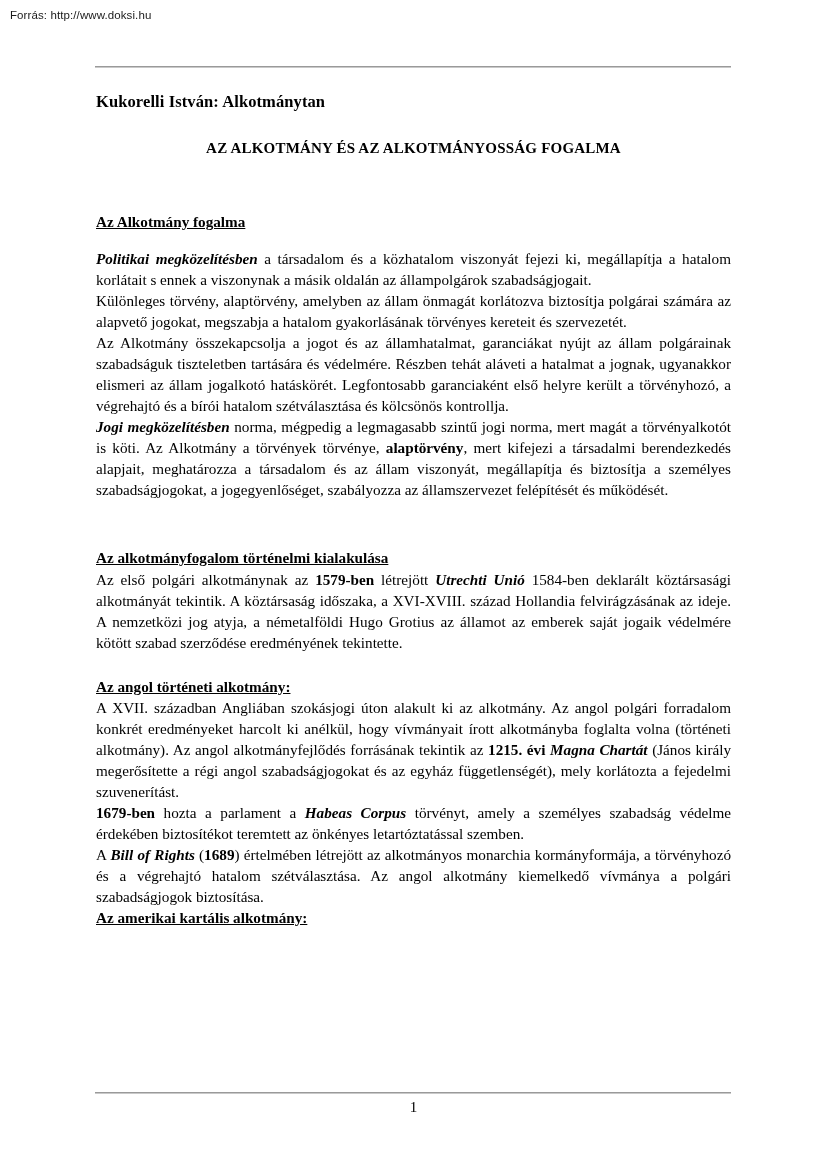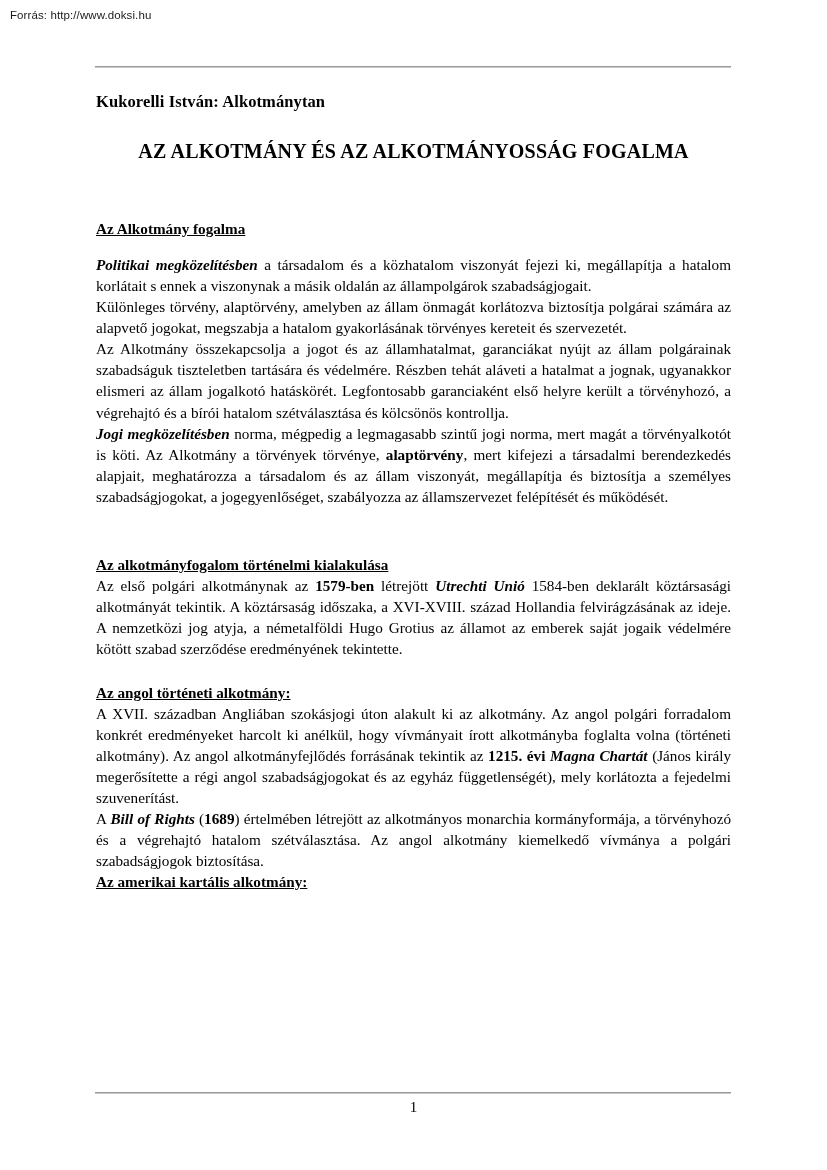--- a/index.html
+++ b/index.html
@@ -56,21 +56,21 @@
   
   .doc-title {
     font-size: 16.5px;
     font-weight: bold;
     margin: 0;
     padding: 0;
     line-height: 1.25;
     letter-spacing: 0.1px;
   }
   .doc-subtitle {
-    font-size: 20px;
+    font-size: 15px;
     font-weight: bold;
     text-align: center;
     margin: 0;
     padding: 0;
     line-height: 1.25;
     letter-spacing: 0.2px;
   }
 
   .gap-after-title   { height: 26px; }
   .gap-after-sub     { height: 54px; }
@@ -155,20 +155,21 @@
 
     <div class="section-head head-gap-big">Az alkotmányfogalom történelmi kialakulása</div>
 
 
     <p class="para para-tight"><span>Az első polgári alkotmánynak az </span><b>1579-ben</b><span> létrejött </span><span class="bi">Utrechti Unió</span><span> 1584-ben deklarált köztársasági alkotmányát tekintik. A köztársaság időszaka, a XVI-XVIII. század Hollandia felvirágzásának az ideje. A nemzetközi jog atyja, a németalföldi Hugo Grotius az államot az emberek saját jogaik védelmére kötött szabad szerződése eredményének tekintette.</span></p>
 
     <div class="section-head head-gap-mid">Az angol történeti alkotmány:</div>
 
     <p class="para para-tight"><span>A XVII. században Angliában szokásjogi úton alakult ki az alkotmány. Az angol polgári forradalom konkrét eredményeket harcolt ki anélkül, hogy vívmányait írott alkotmányba foglalta volna (történeti alkotmány).  Az angol alkotmányfejlődés forrásának tekintik az </span><b>1215. évi</b><span> </span><span class="bi">Magna Chartát</span><span> (János király megerősítette a régi angol szabadságjogokat és az egyház függetlenségét), mely korlátozta a fejedelmi szuvenerítást.</span></p>
 
+    <p class="para para-tight"><b>1679-ben</b><span> hozta a parlament a </span><span class="bi">Habeas Corpus</span><span> törvényt, amely a személyes szabadság védelme érdekében biztosítékot teremtett az önkényes letartóztatással szemben.</span></p>
 
     <p class="para para-tight"><span>A </span><span class="bi">Bill of Rights</span><span> (</span><b>1689</b><span>) értelmében létrejött az alkotmányos monarchia kormányformája, a törvényhozó és a végrehajtó hatalom szétválasztása. Az angol alkotmány kiemelkedő vívmánya a polgári szabadságjogok biztosítása.</span></p>
 
     <div class="section-head head-gap-small">Az amerikai kartális alkotmány:</div>
 
 
   </div>
 
   <div class="footer-rule"></div>
 

